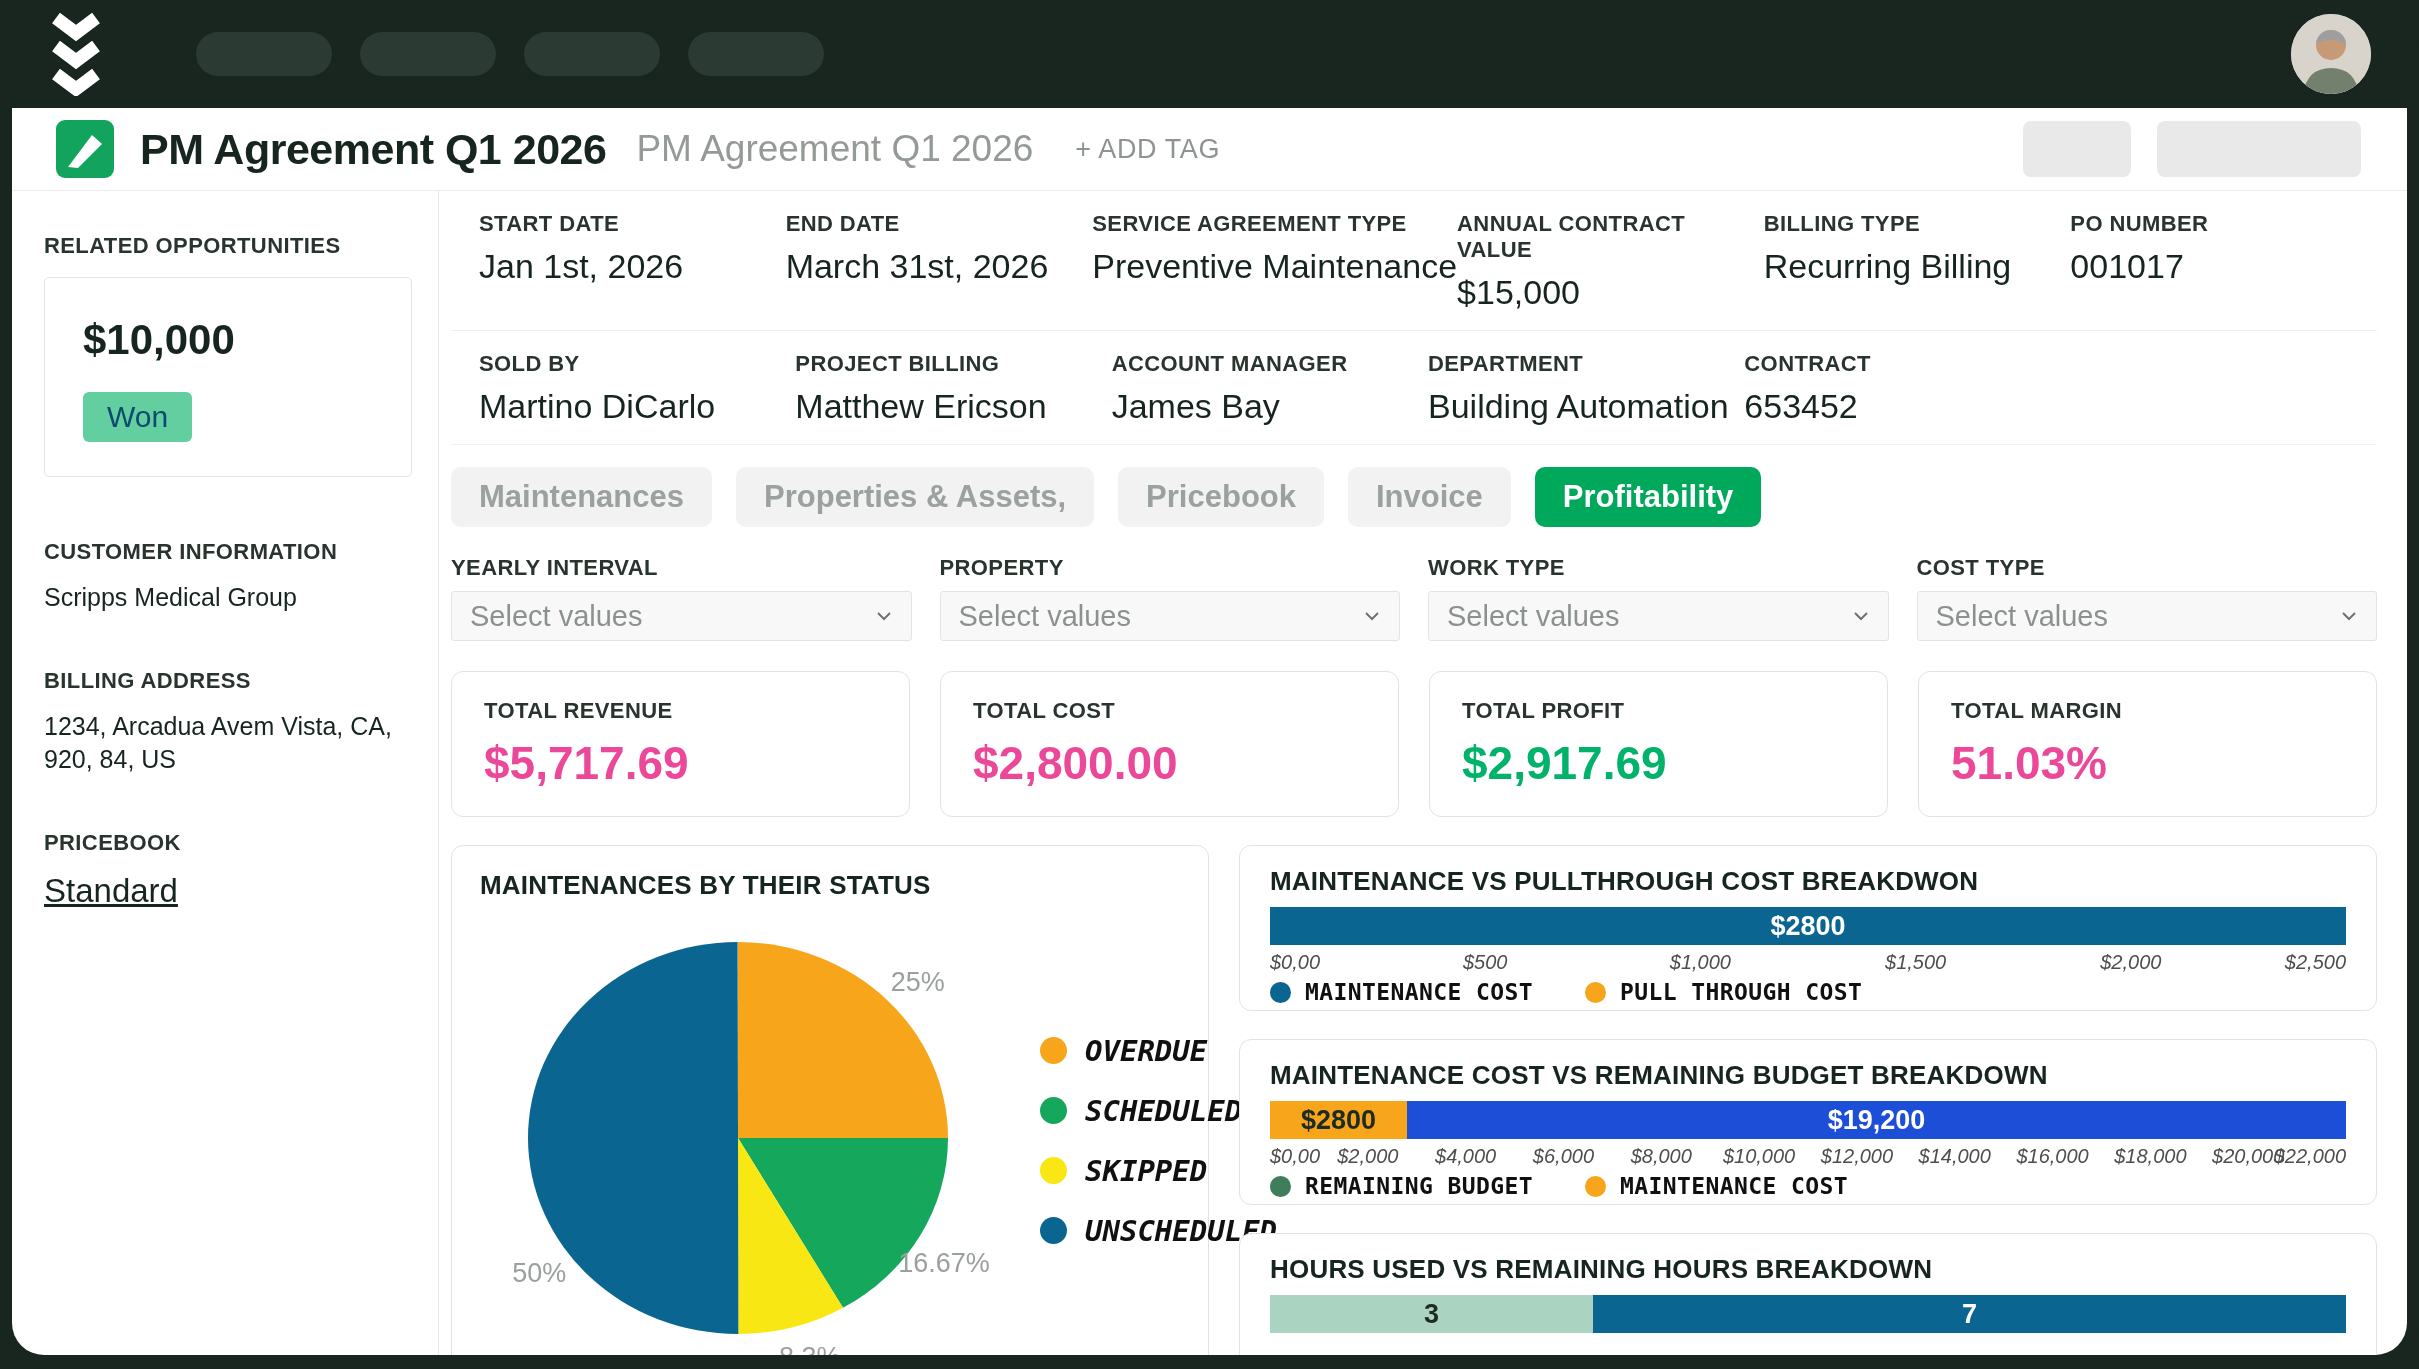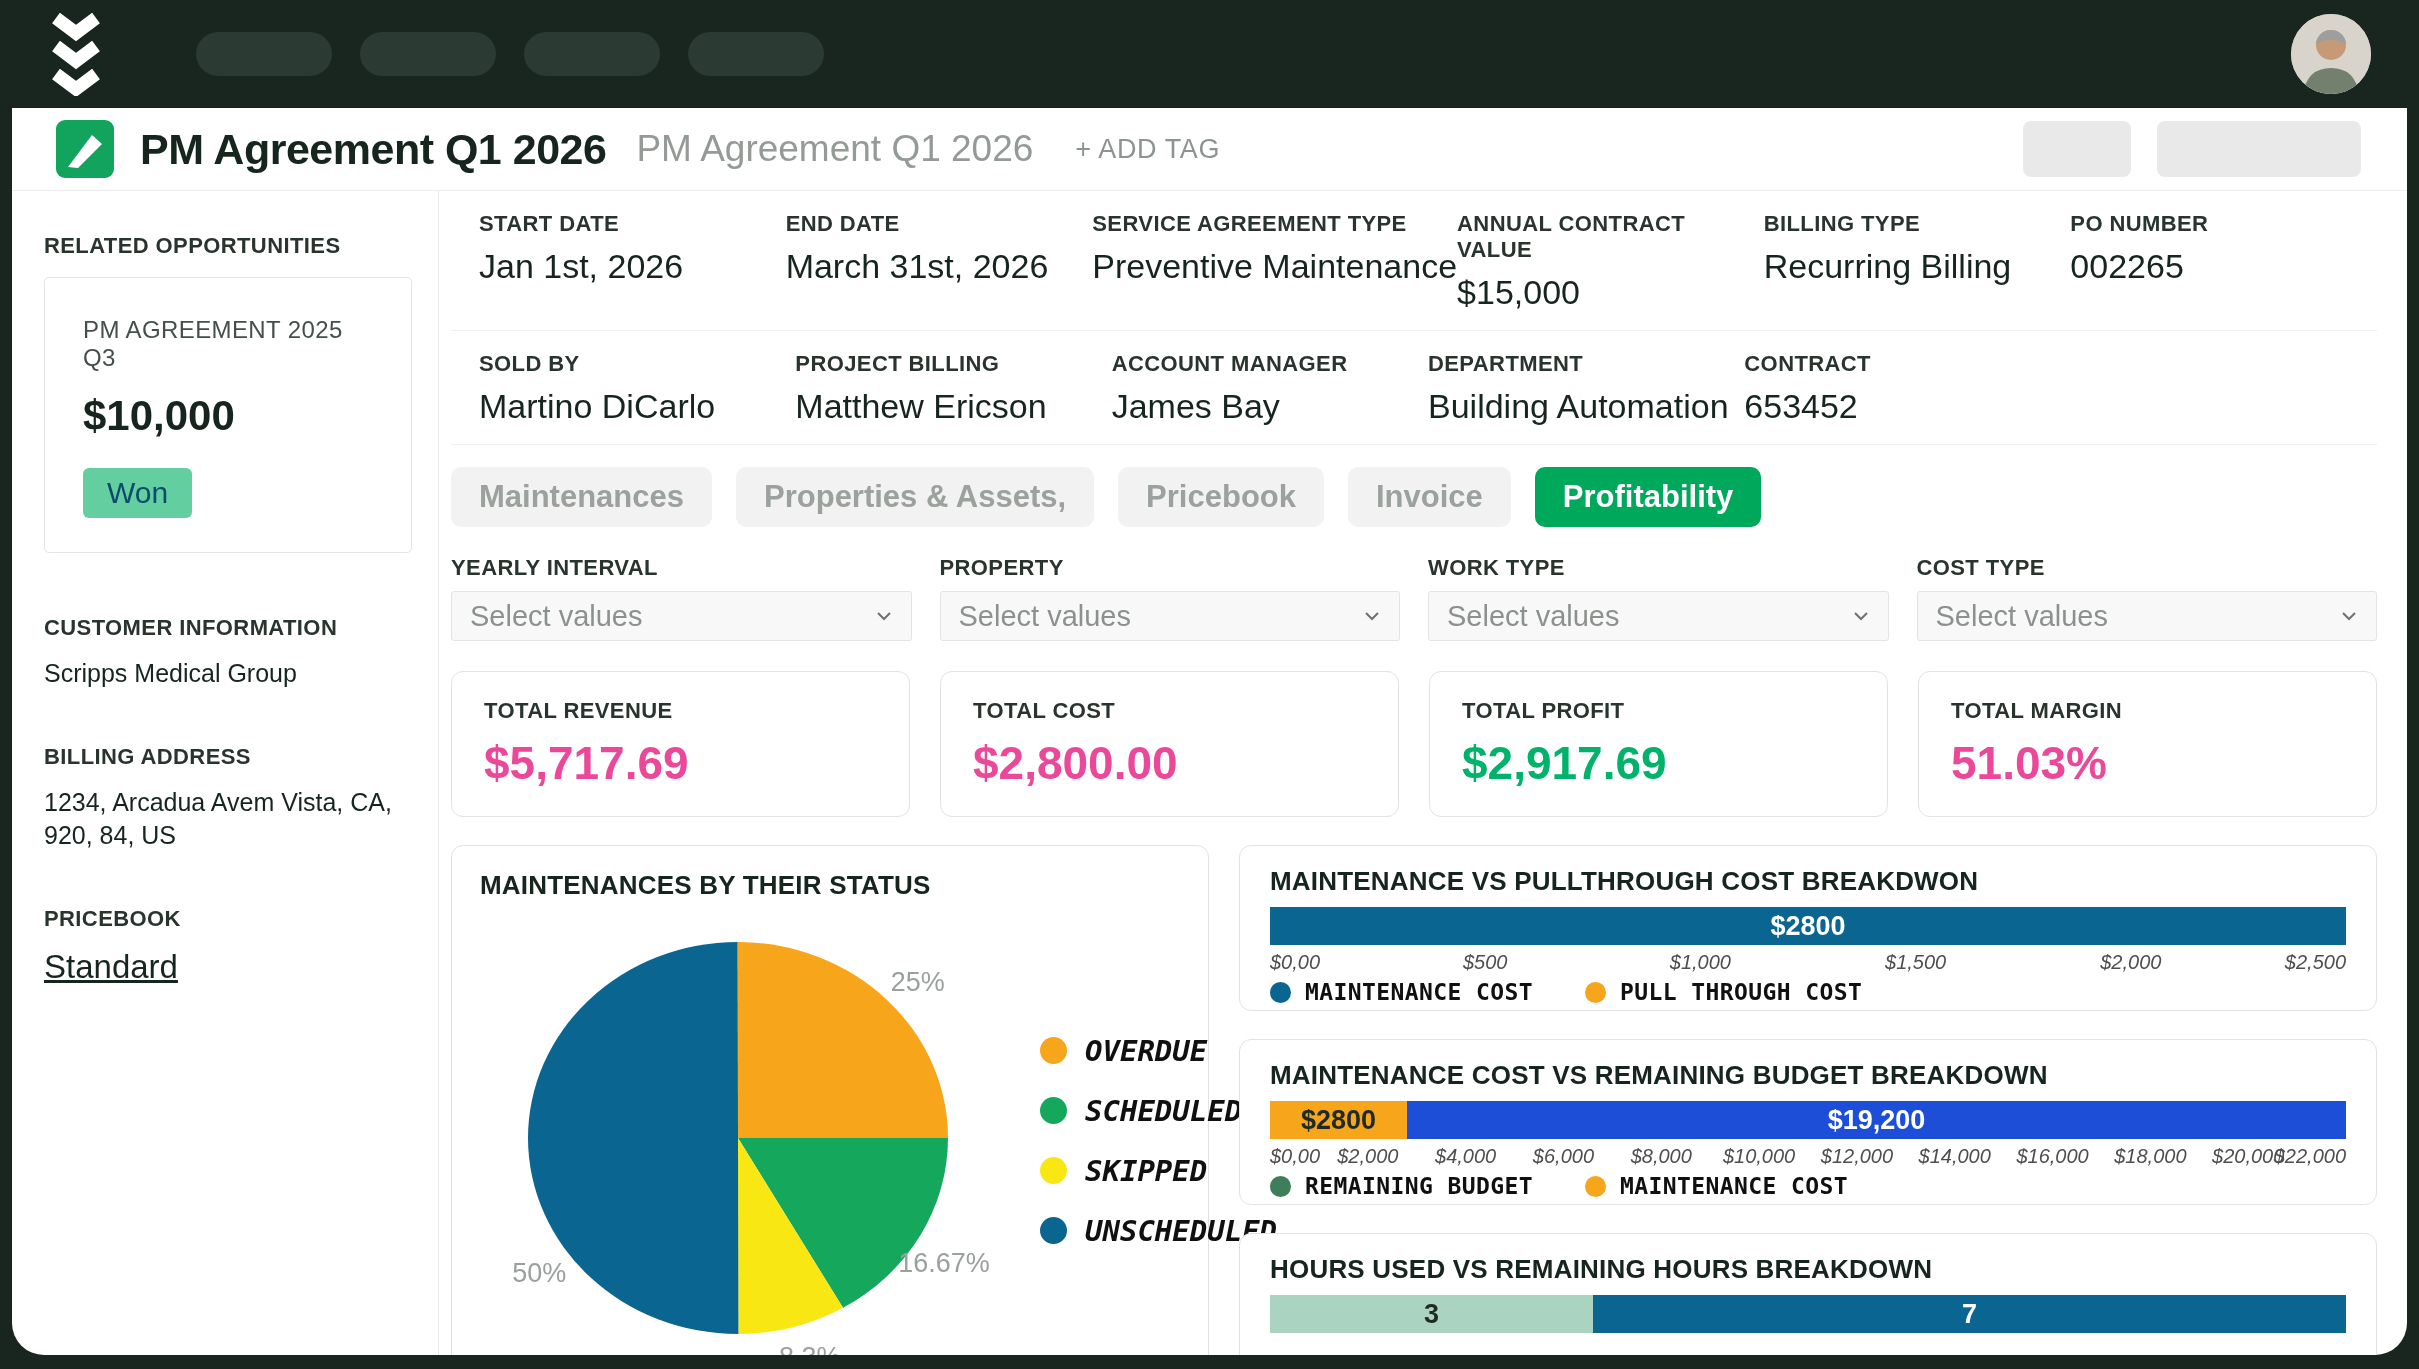--- a/index.html
+++ b/index.html
@@ -124,21 +124,20 @@
         <button class="hbtn small"></button>
         <button class="hbtn large"></button>
       </div>
     </div>
 
     <div class="body">
 
       <aside class="sidebar">
         <div class="side-label">RELATED OPPORTUNITIES</div>
         <div class="opp-card">
-          <div class="opp-name">PM AGREEMENT 2025 Q3</div>
           <div class="opp-value">$10,000</div>
           <span class="won-badge">Won</span>
         </div>
         <div class="side-label">CUSTOMER INFORMATION</div>
         <div class="side-value">Scripps Medical Group</div>
         <div class="side-label">BILLING ADDRESS</div>
         <div class="side-value" style="max-width:360px;">1234, Arcadua Avem Vista, CA, 920, 84, US</div>
         <div class="side-label">PRICEBOOK</div>
         <a class="side-link">Standard</a>
       </aside>
@@ -161,21 +160,21 @@
           <div>
               <div class="f-label">ANNUAL CONTRACT VALUE</div>
               <div class="f-value">$15,000</div>
             </div>
           <div>
               <div class="f-label">BILLING TYPE</div>
               <div class="f-value">Recurring Billing</div>
             </div>
           <div>
               <div class="f-label">PO NUMBER</div>
-              <div class="f-value">002265</div>
+              <div class="f-value">001017</div>
             </div>
         </div>
 
         <div class="fields-row">
           <div>
               <div class="f-label">SOLD BY</div>
               <div class="f-value">Martino DiCarlo</div>
             </div>
           <div>
               <div class="f-label">PROJECT BILLING</div>

